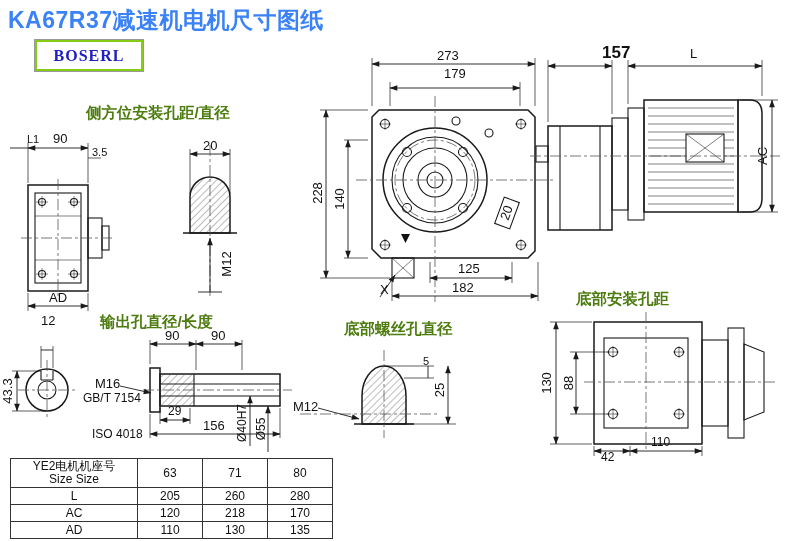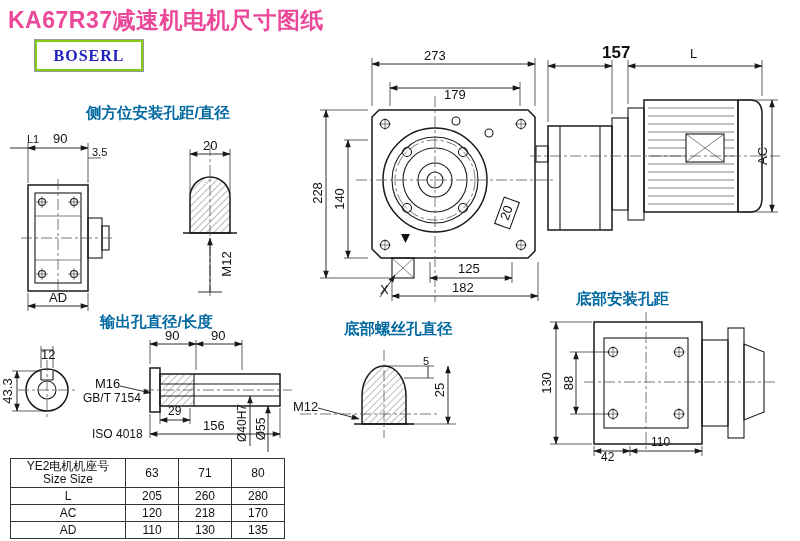--- a/index.html
+++ b/index.html
@@ -17,26 +17,26 @@
   .thin{stroke-width:0.55;}
   .fillh{fill:url(#hatch);}
   .blk{fill:#111;stroke:none;}
   
   .t{position:absolute;white-space:nowrap;line-height:1.1;}
   .dim{font-size:13px;}
   .dim-s{font-size:11px;}
   .dim-xs{font-size:12px;}
   .vdim{transform:translate(-50%,-50%) rotate(-90deg);}
   .big{font-size:17px;font-weight:bold;margin-left:44px;}
-  .page-title{font-size:23px;font-weight:bold;color:#ec4899;letter-spacing:0.5px;}
-  .red-label{font-size:15.5px;font-weight:bold;color:#0369a1;}
+  .page-title{font-size:23px;font-weight:bold;color:#3b82f6;letter-spacing:0.5px;}
+  .red-label{font-size:15.5px;font-weight:bold;color:#4d7c0f;}
   .logo-box{position:absolute;left:35px;top:40px;width:104px;height:27px;border:2px solid #84cc16;outline:1px solid #999;display:flex;align-items:center;justify-content:center;background:#fff;}
   .logo-text{font-family:"Liberation Serif","DejaVu Serif",serif;font-weight:bold;font-size:16px;color:#2020c0;letter-spacing:1px;}
   .spec-table{position:absolute;left:10px;top:458px;border-collapse:collapse;font-size:12px;}
-  .spec-table td{border:1px solid #333;text-align:center;vertical-align:middle;padding:0 2px;height:16px;}
+  .spec-table td{border:1px solid #333;text-align:center;vertical-align:middle;padding:0 8px;height:16px;}
   .spec-table td.c0{width:110px;}
   .spec-table td.cn{width:48px;}
   .spec-table tr:first-child td{height:28px;}
   .hdr div{line-height:13px;}
 </style>
 </head>
 <body>
 
 <svg id="drawing-svg" width="800" height="541" viewBox="0 0 800 541">
   <defs>
@@ -251,41 +251,41 @@
 
 <div class="logo-box">
   <span class="logo-text">BOSERL</span>
 </div>
 
 <div class="t red-label" style="left:86px;top:104px">侧方位安装孔距/直径</div>
 <div class="t red-label" style="left:100px;top:313px">输出孔直径/长度</div>
 <div class="t red-label" style="left:344px;top:320px">底部螺丝孔直径</div>
 <div class="t red-label" style="left:576px;top:290px">底部安装孔距</div>
 
-<span class="t dim" style="left:424px;top:49px">273</span>
-<span class="t dim" style="left:444px;top:88px">179</span>
+<span class="t dim" style="left:437px;top:49px">273</span>
+<span class="t dim" style="left:444px;top:67px">179</span>
 <span class="t dim vdim" style="left:318px;top:193px">228</span>
 <span class="t dim vdim" style="left:340px;top:199px">140</span>
 <span class="t dim" style="left:507px;top:213px;transform:translate(-50%,-50%) rotate(-70deg)">20</span>
 <span class="t dim" style="left:458px;top:262px">125</span>
 <span class="t dim" style="left:452px;top:281px">182</span>
 <span class="t dim" style="left:380px;top:283px">X</span>
 
 <span class="t big" style="left:558px;top:44px">157</span>
 <span class="t dim" style="left:690px;top:47px">L</span>
 <span class="t dim vdim" style="left:763px;top:156px">AC</span>
 
 <span class="t dim-s t" style="left:27px;top:133px">L1</span>
 <span class="t dim" style="left:53px;top:132px">90</span>
 <span class="t dim-s t" style="left:92px;top:146px">3.5</span>
 <span class="t dim" style="left:49px;top:291px">AD</span>
 <span class="t dim" style="left:203px;top:139px">20</span>
 <span class="t dim vdim" style="left:227px;top:264px">M12</span>
 
-<span class="t dim" style="left:41px;top:348px">12</span>
+<span class="t dim" style="left:41px;top:314px">12</span>
 <span class="t dim" style="left:165px;top:329px">90</span>
 <span class="t dim" style="left:211px;top:329px">90</span>
 <span class="t dim" style="left:95px;top:377px">M16</span>
 <span class="t dim-xs" style="left:83px;top:392px">GB/T 7154</span>
 <span class="t dim-xs" style="left:92px;top:428px">ISO 4018</span>
 <span class="t dim-xs" style="left:168px;top:405px">29</span>
 <span class="t dim" style="left:203px;top:419px">156</span>
 <span class="t dim-xs vdim" style="left:243px;top:423px">Ø40H7</span>
 <span class="t dim-xs vdim" style="left:262px;top:429px">Ø55</span>
 <span class="t dim vdim" style="left:8px;top:391px">43.3</span>

